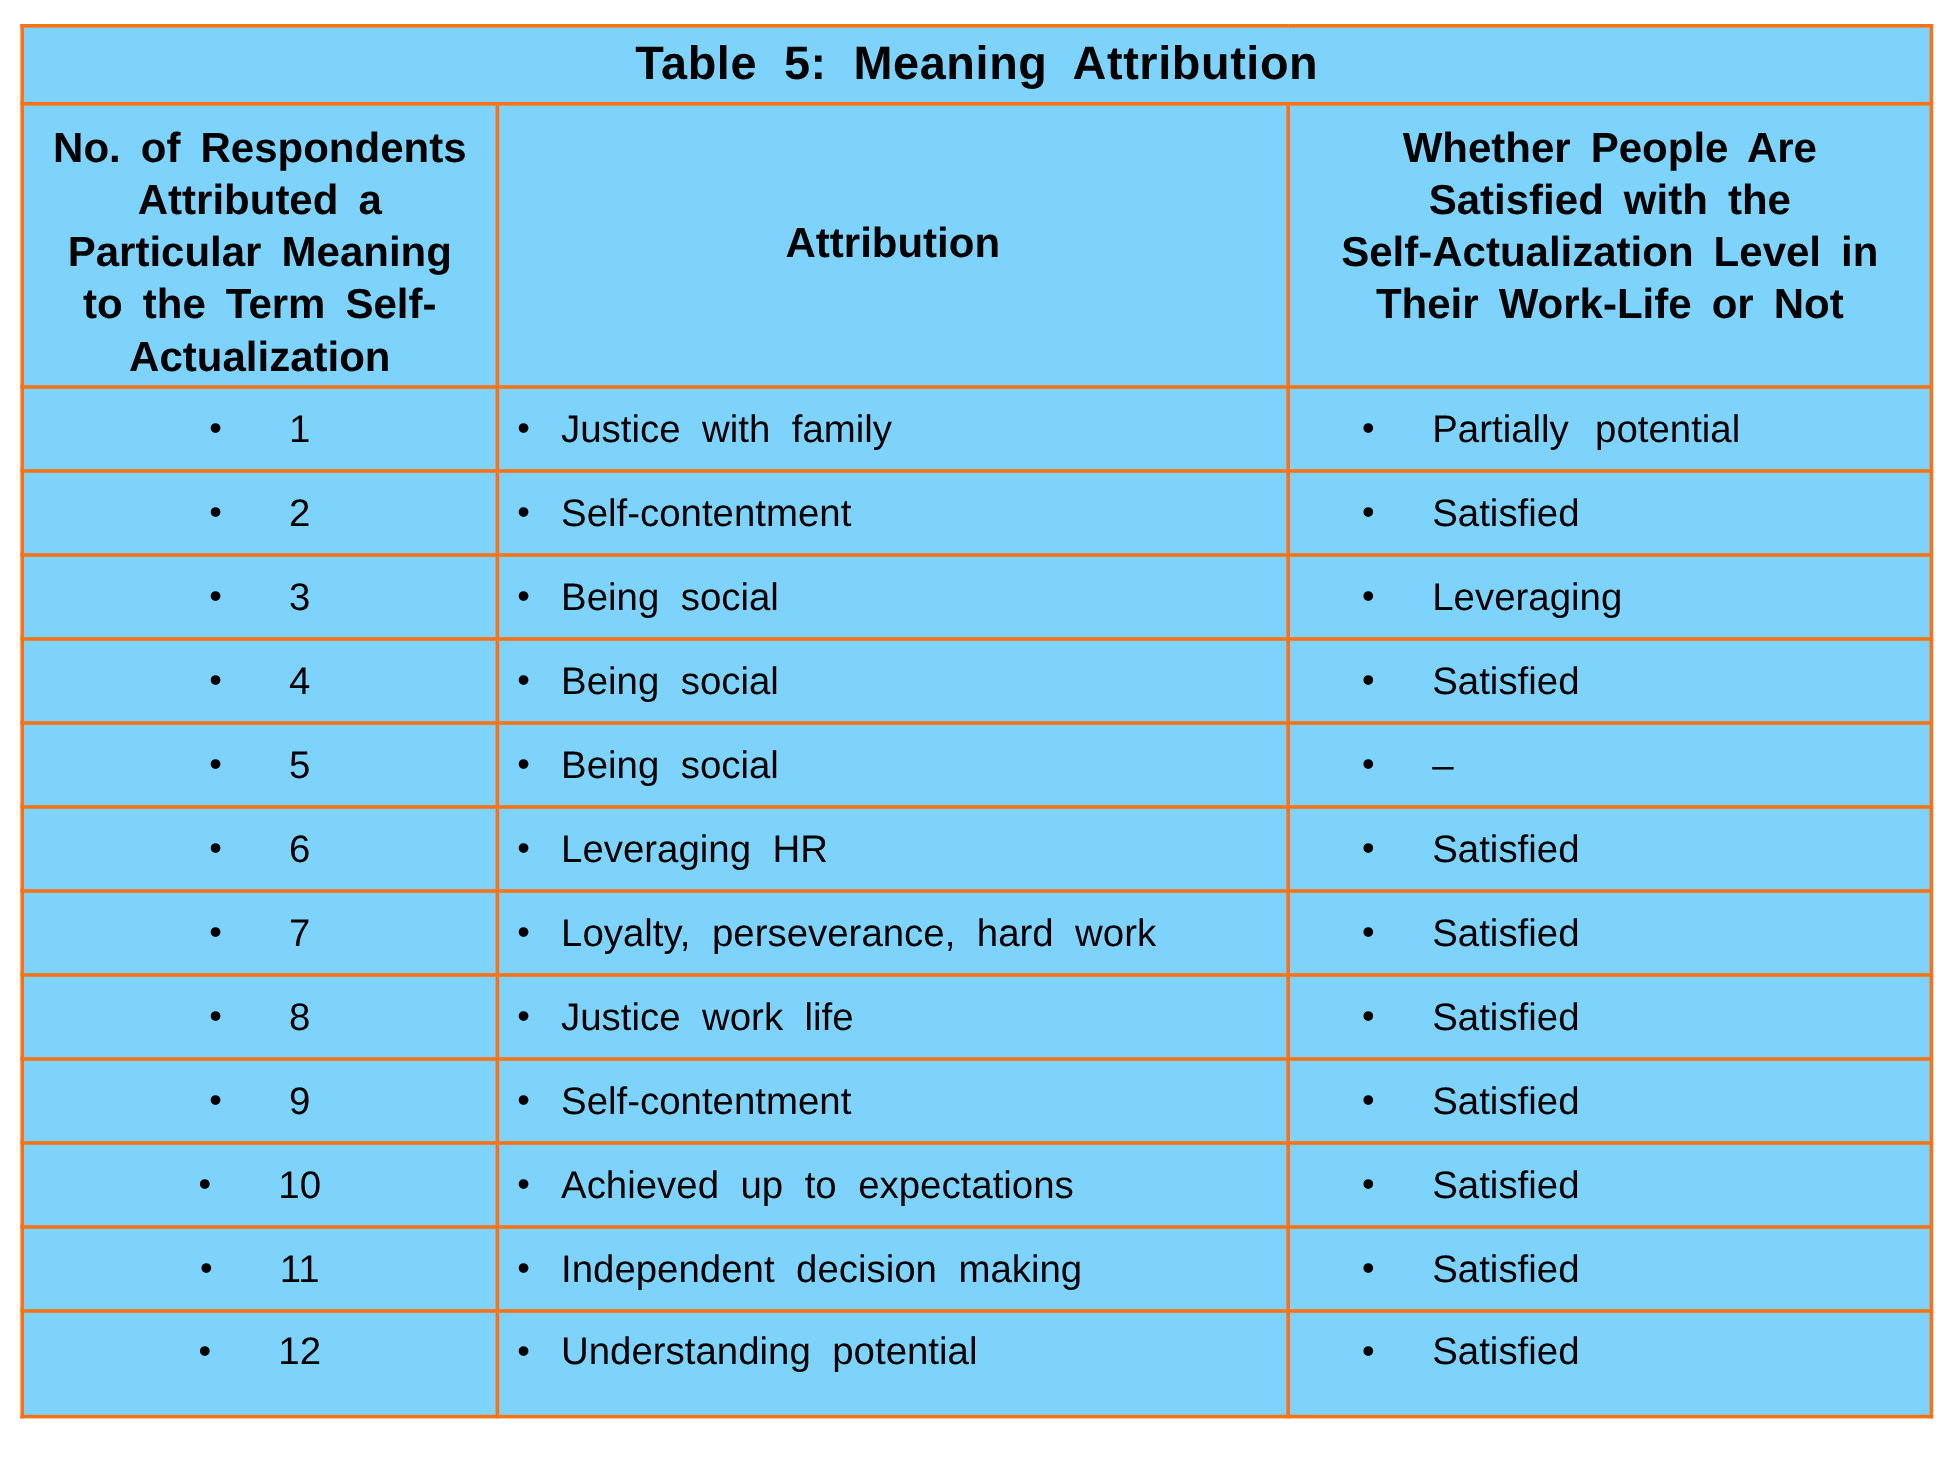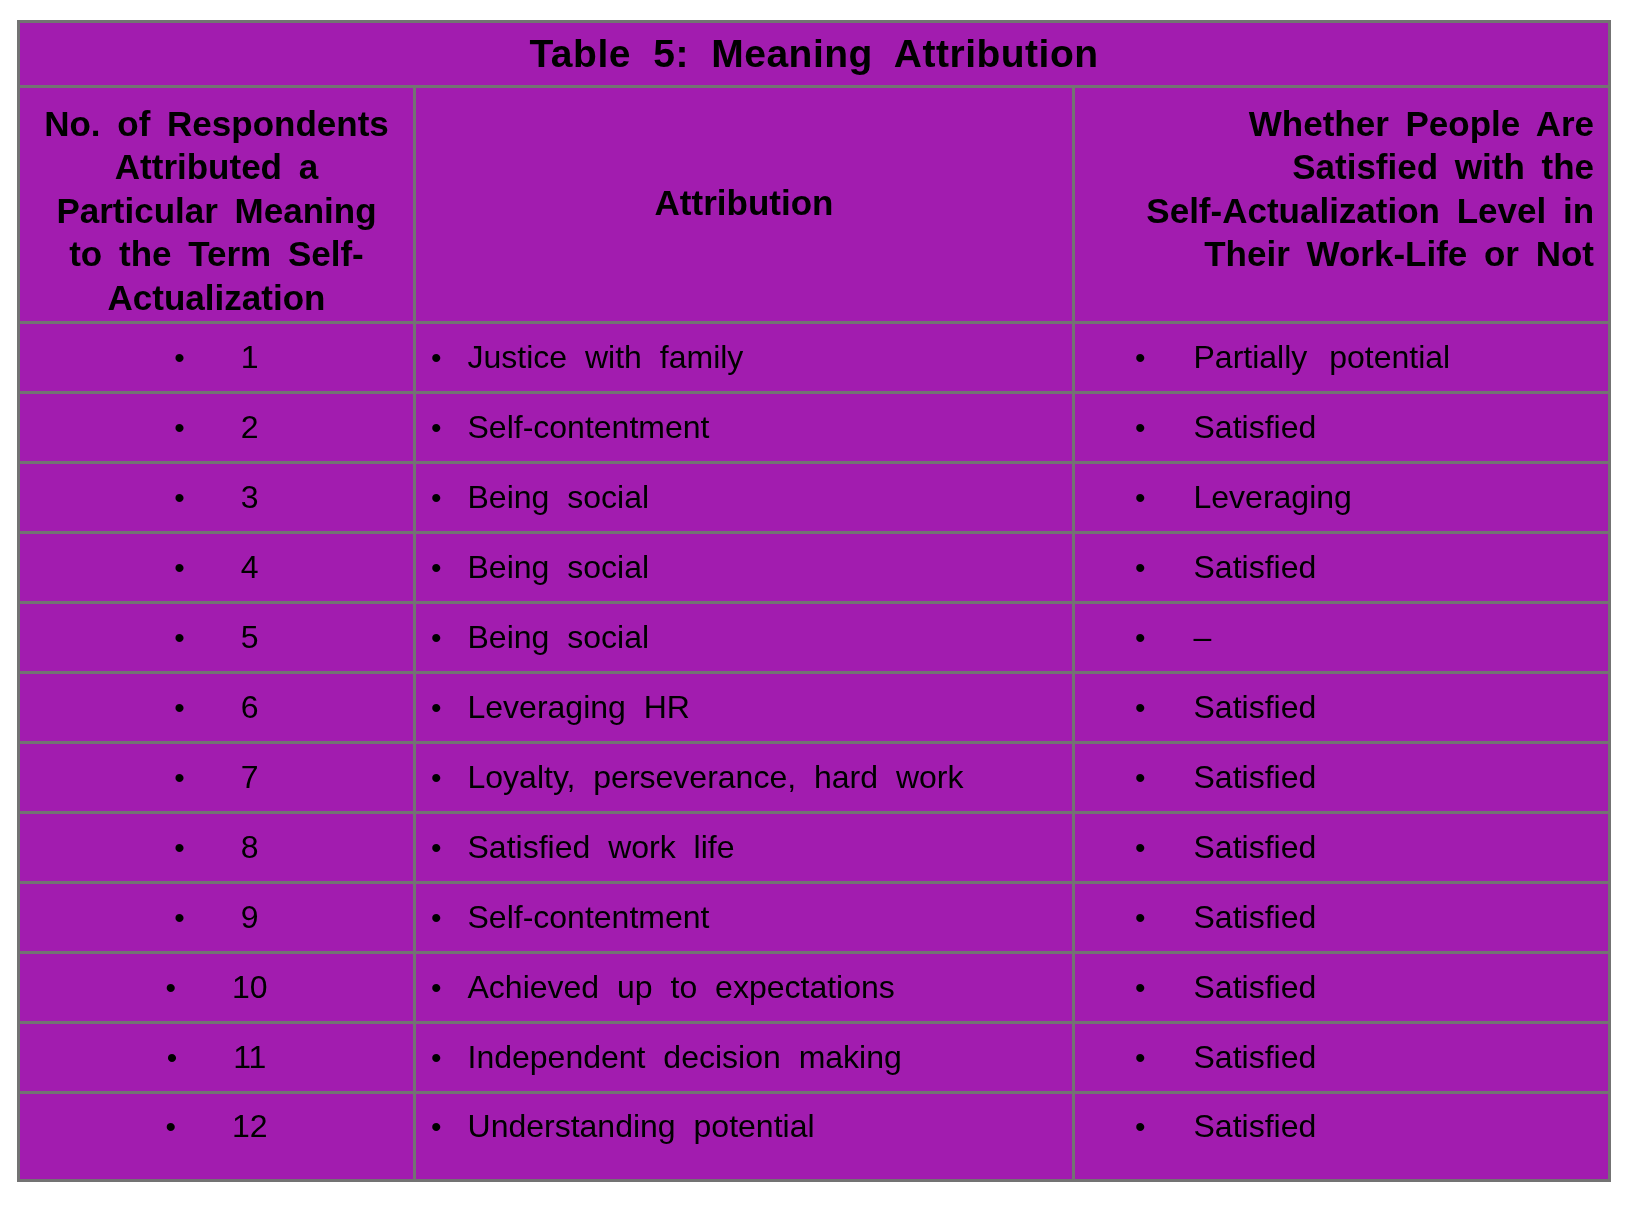--- a/index.html
+++ b/index.html
@@ -15,23 +15,23 @@
   }
   table.meaning {
     position: absolute;
     left: 17px;
     top: 20px;
     width: 1591px;
     border-collapse: collapse;
     table-layout: fixed;
   }
   th, td {
-    border: 3px solid #737373;
+    border: 3px solid #f97316;
     padding: 0;
-    background: #a21caf;
+    background: #7dd3fc;
   }
   
   th.title {
     height: 65px;
     font-size: 39px;
     font-weight: bold;
     text-align: center;
     vertical-align: middle;
     word-spacing: 11px;
     letter-spacing: 0.5px;
@@ -42,21 +42,21 @@
     font-size: 35px;
     font-weight: bold;
     text-align: center;
     vertical-align: top;
     line-height: 1.24;
     white-space: pre-line;
     word-spacing: 7px;
   }
   th.h1 { padding: 14px 10px 0 10px; }
   th.h2 { padding: 93px 10px 0 10px; }
-  th.h3 { padding: 14px 14px 0 14px; text-align: right; }
+  th.h3 { padding: 14px 14px 0 14px; }
   
   td {
     height: 70px;
     font-size: 32px;
     vertical-align: middle;
   }
   tr.last td { height: 88px; padding-bottom: 20px; }
   .cellwrap {
     display: flex;
     align-items: center;
@@ -245,21 +245,21 @@
         <tr>
           <td class="num">
             <span class="cellwrap">
               <span class="bullet">•</span>
               <span class="label">8</span>
             </span>
           </td>
           <td class="attr">
             <span class="cellwrap">
               <span class="bullet">•</span>
-              <span class="label">Satisfied work life</span>
+              <span class="label">Justice work life</span>
             </span>
           </td>
           <td class="sat">
             <span class="cellwrap">
               <span class="bullet">•</span>
               <span class="label">Satisfied</span>
             </span>
           </td>
         </tr>
         <tr>

